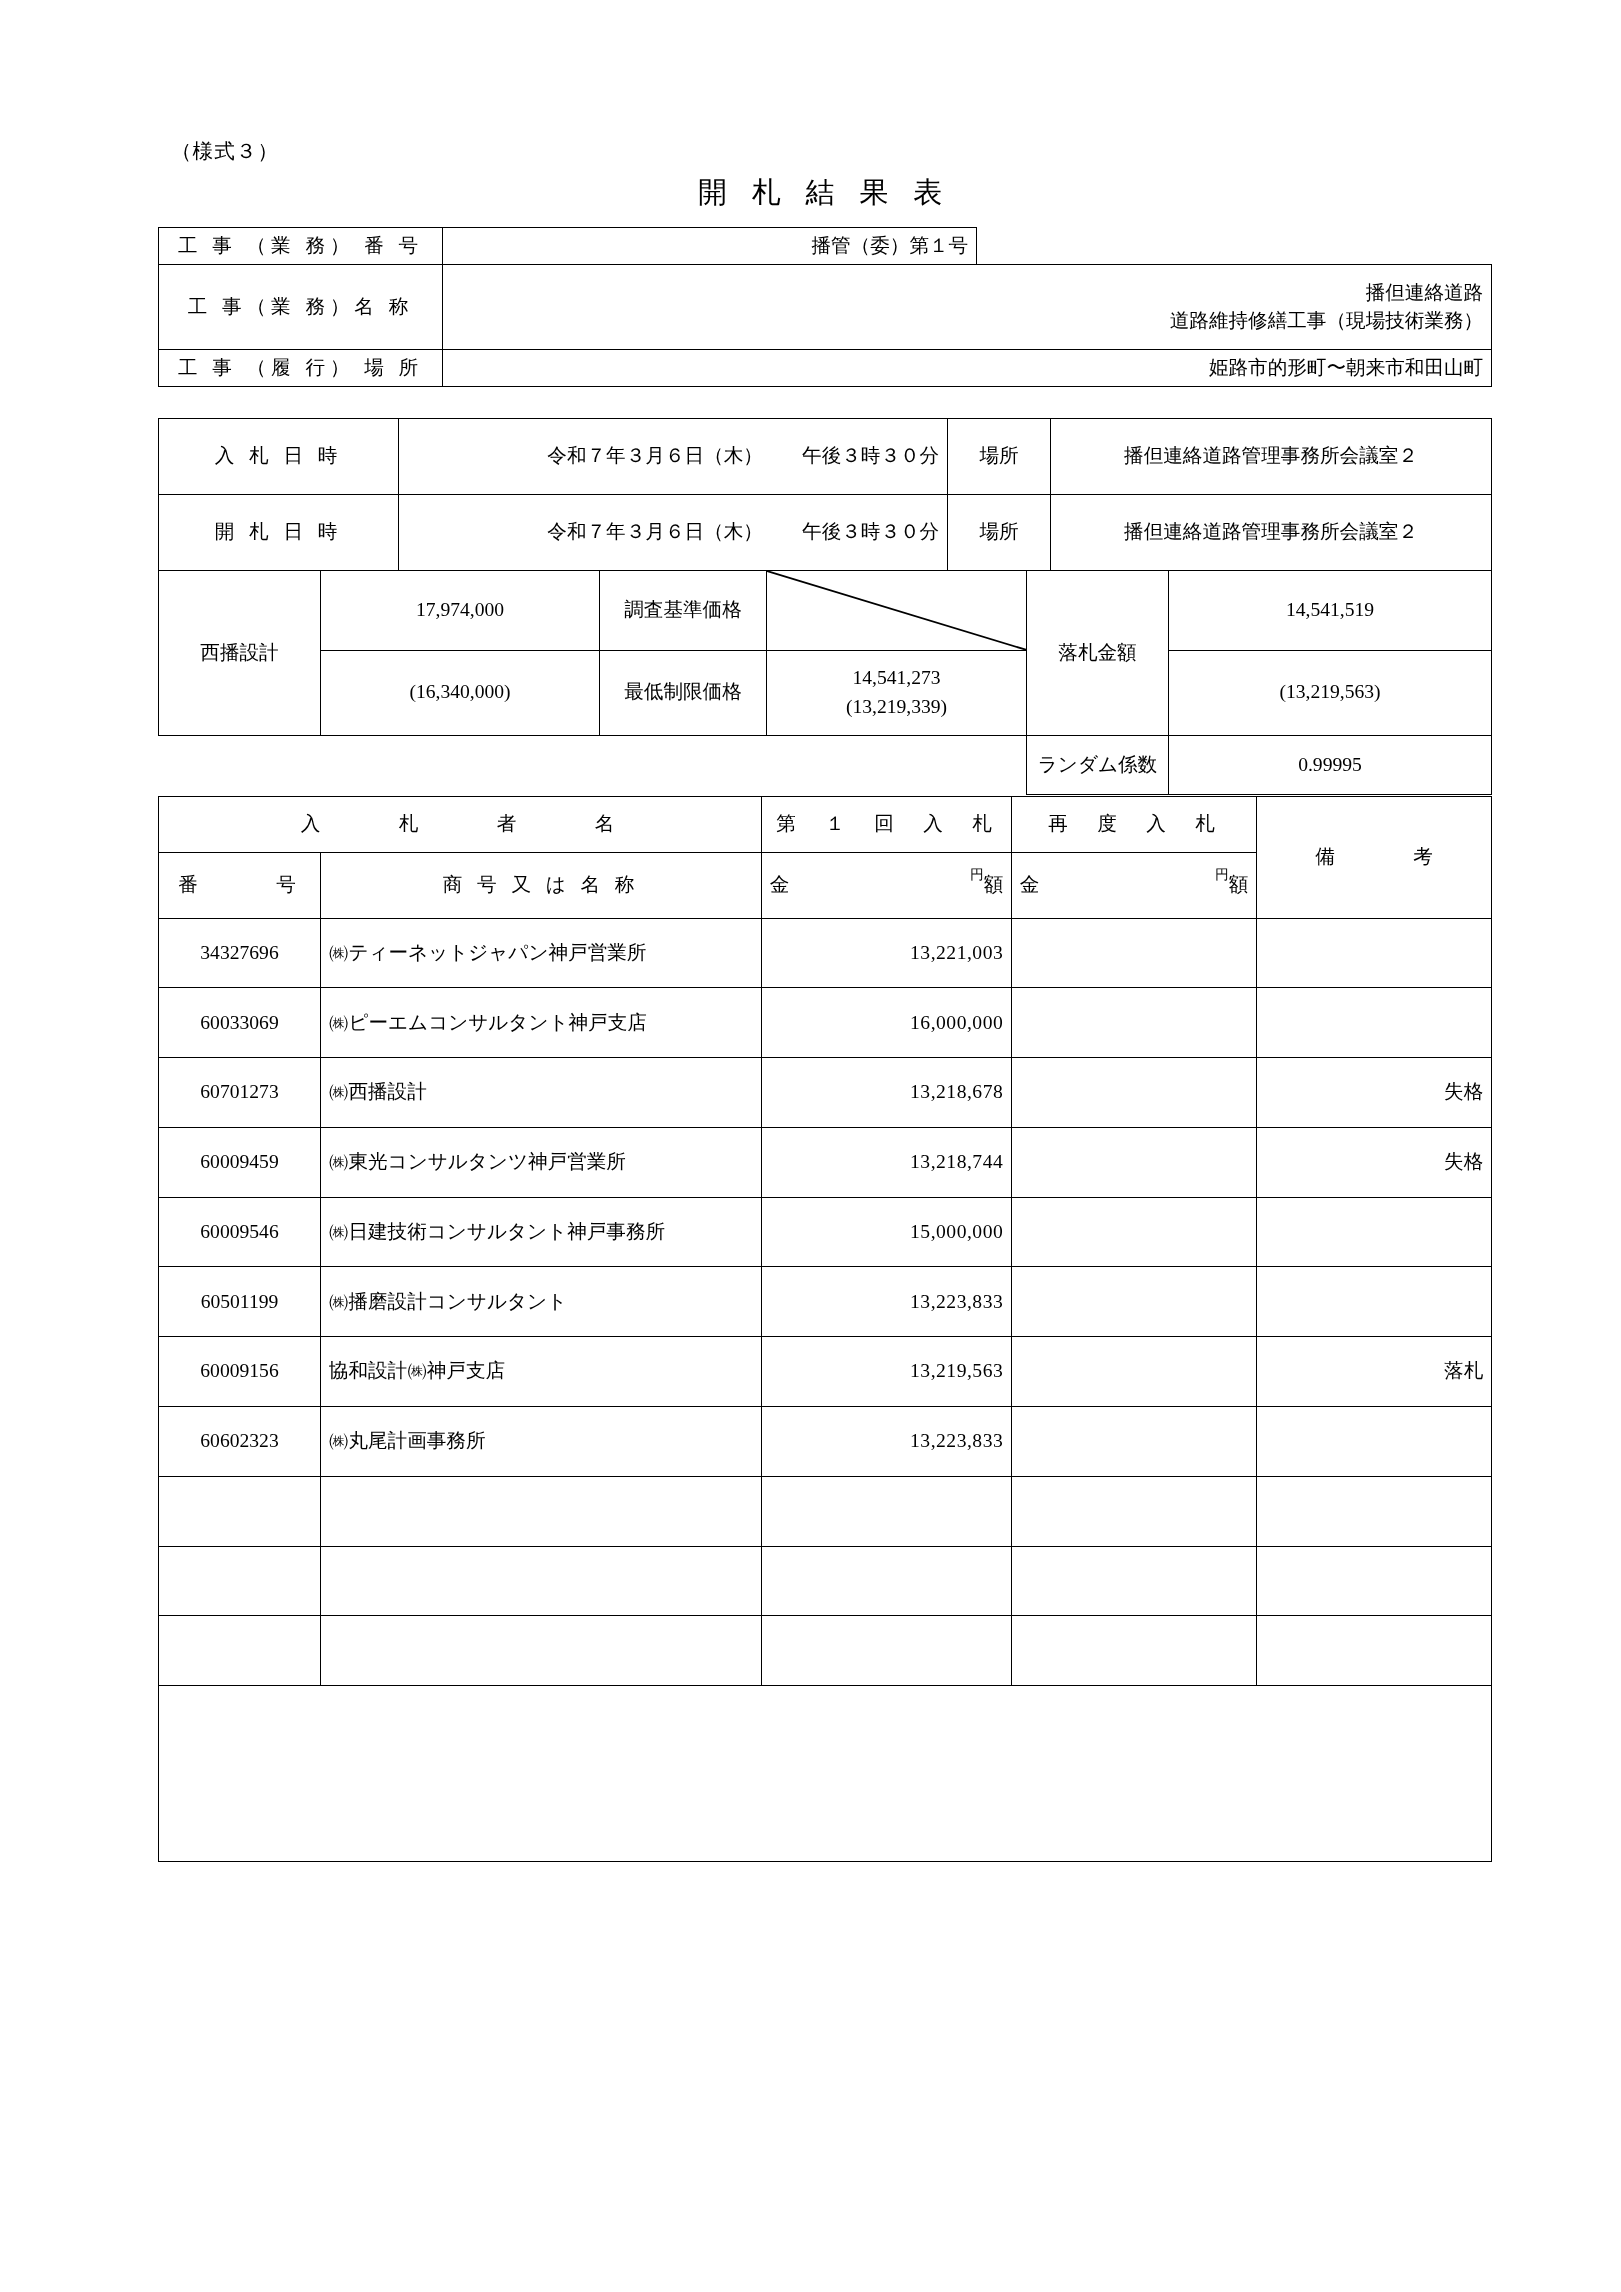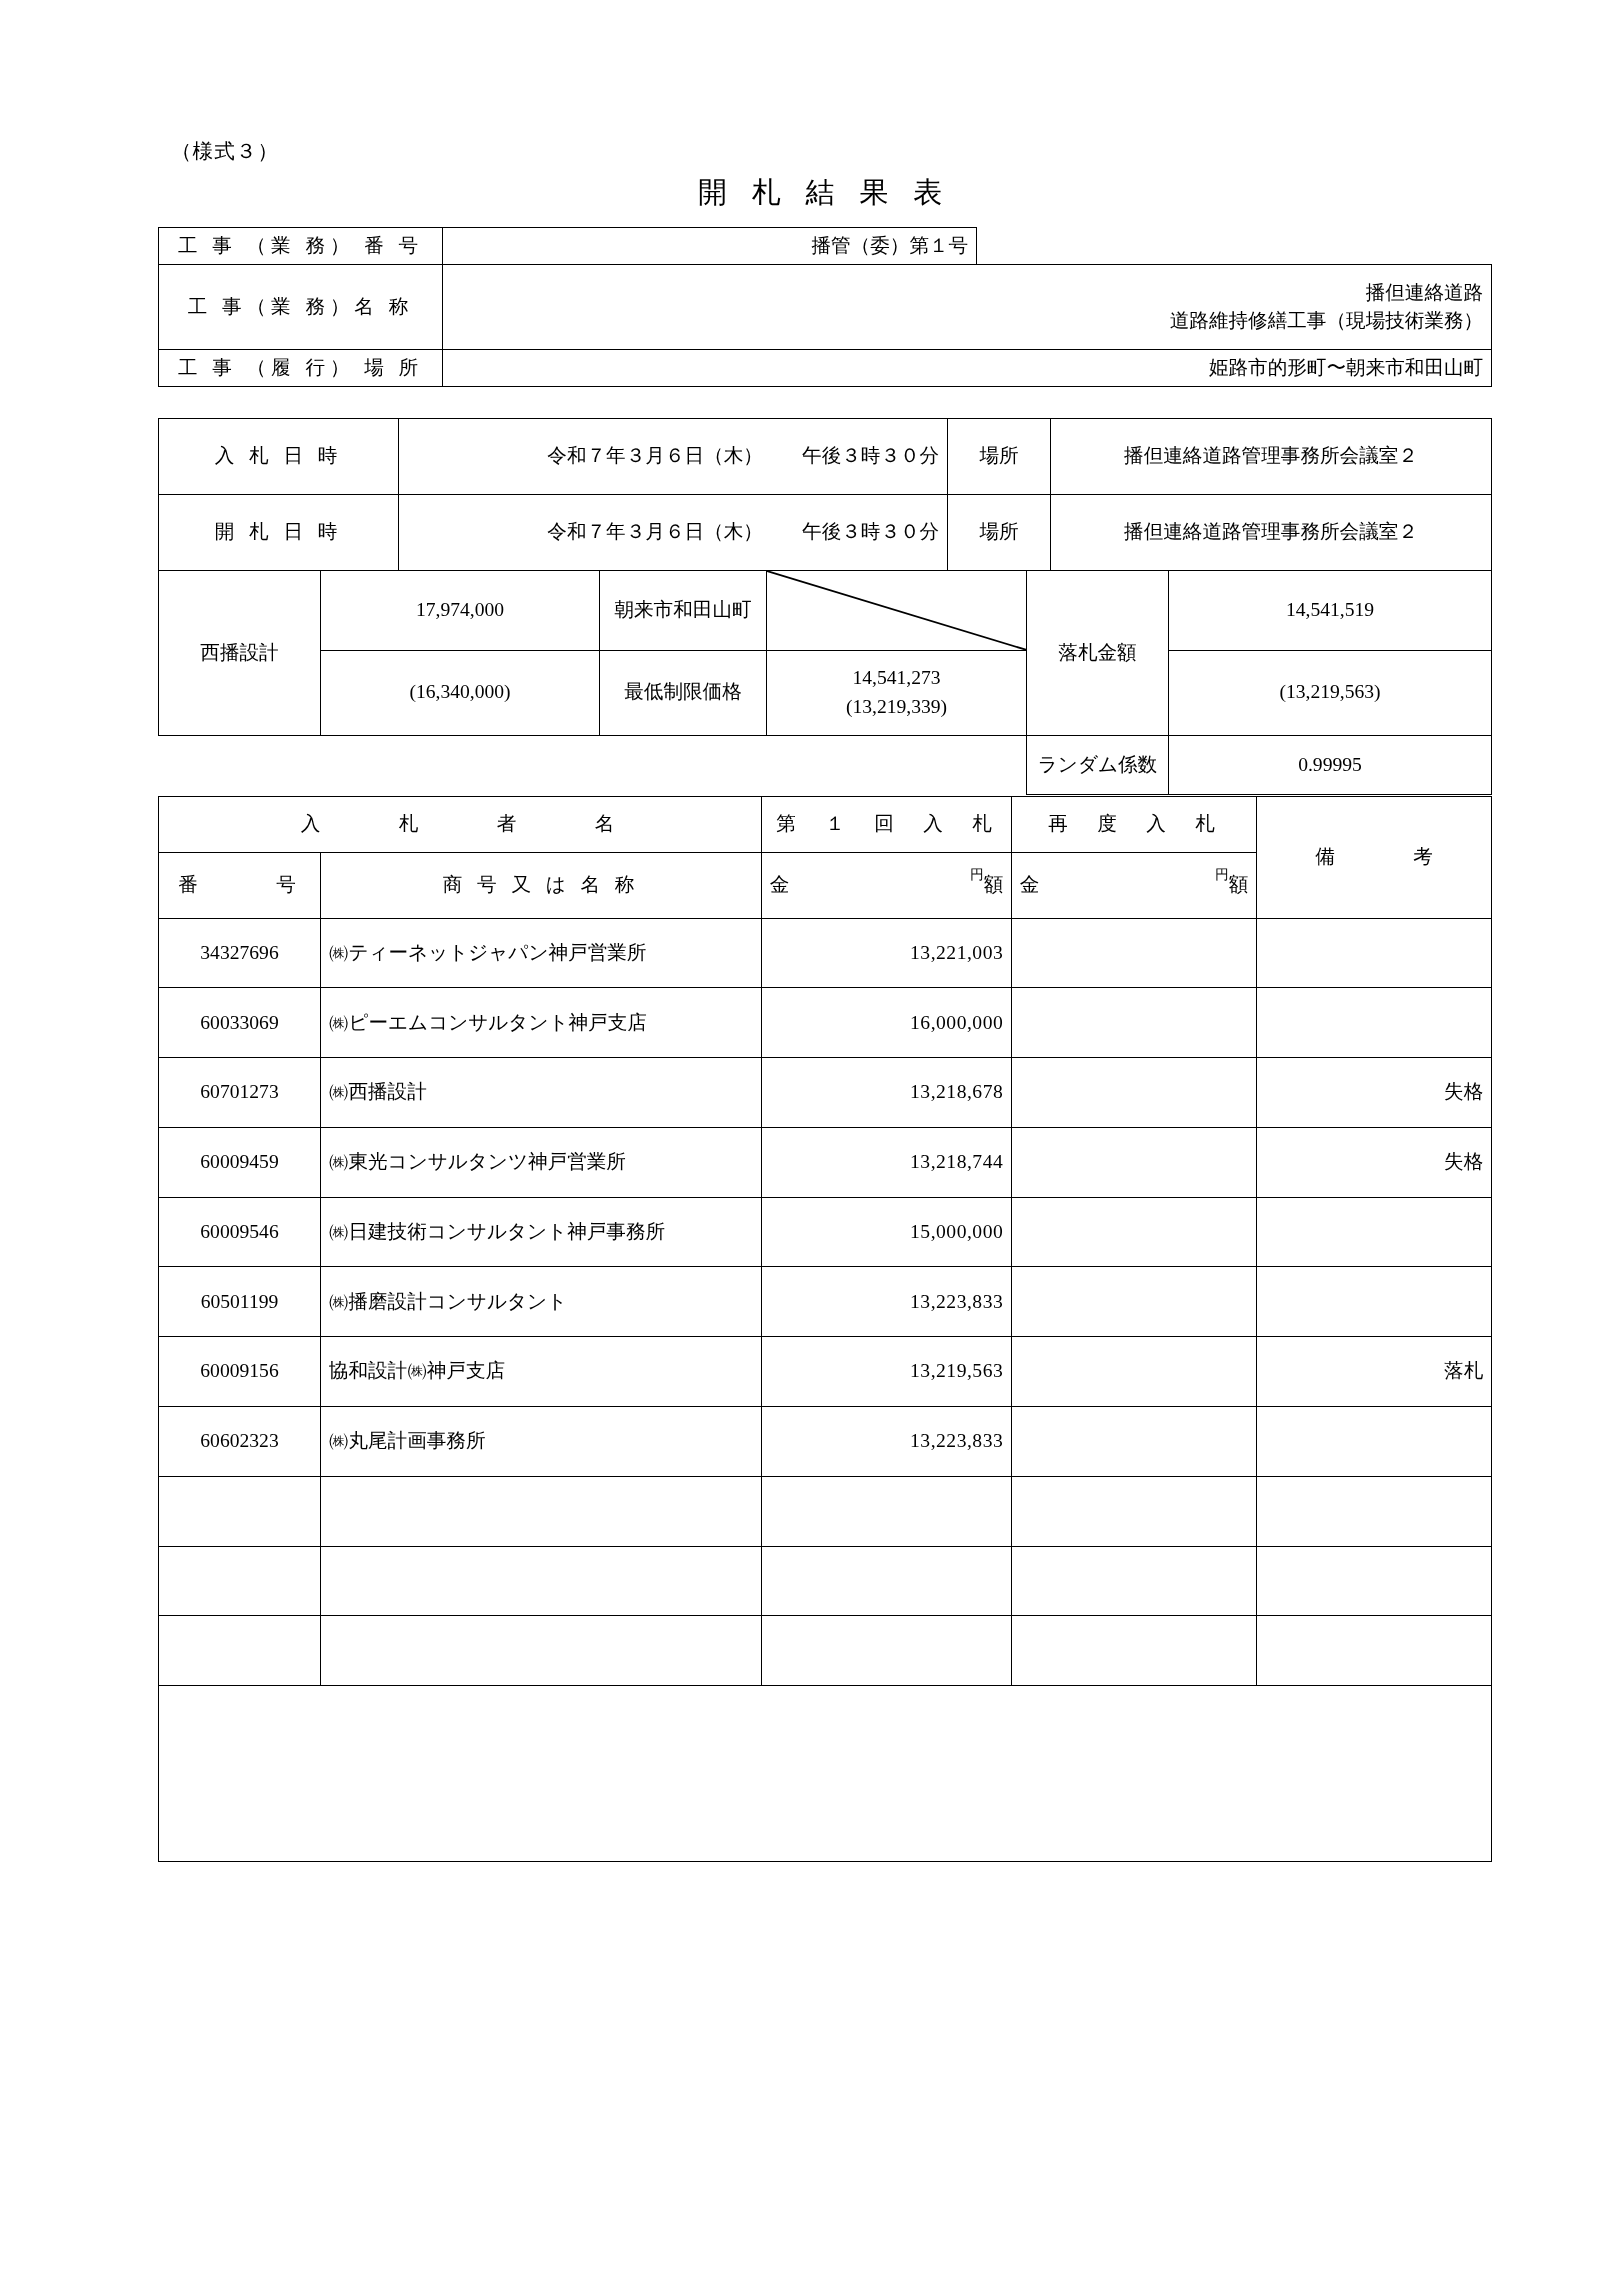--- a/index.html
+++ b/index.html
@@ -183,21 +183,21 @@
       <col style="width:279px">
       <col style="width:167px">
       <col style="width:260px">
       <col style="width:142px">
       <col style="width:323px">
     </colgroup>
     <tbody>
         <tr>
       <td class="ctr" rowspan="2">西播設計</td>
       <td class="ctr" style="height:71px;">17,974,000</td>
-      <td class="hdr-cell">朝来市和田山町</td>
+      <td class="hdr-cell">調査基準価格</td>
       <td class="diag-cell">
         <svg viewBox="0 0 265 72" preserveAspectRatio="none">
           <line x1="0" y1="0" x2="265" y2="72" stroke="#000" stroke-width="1.6"></line>
         </svg>
       </td>
       <td class="ctr" rowspan="2">落札金額</td>
       <td class="ctr">14,541,519</td>
     </tr>
     <tr>
       <td class="ctr" style="height:76px;">(16,340,000)</td>

